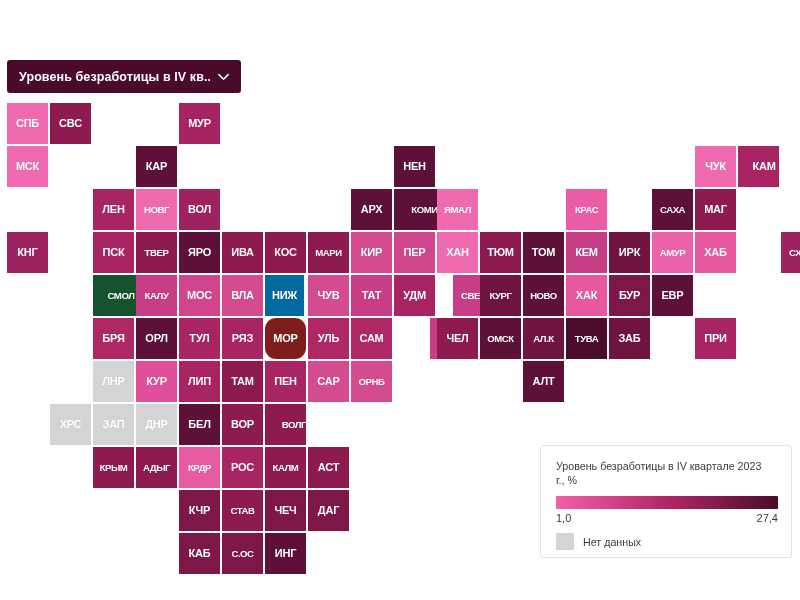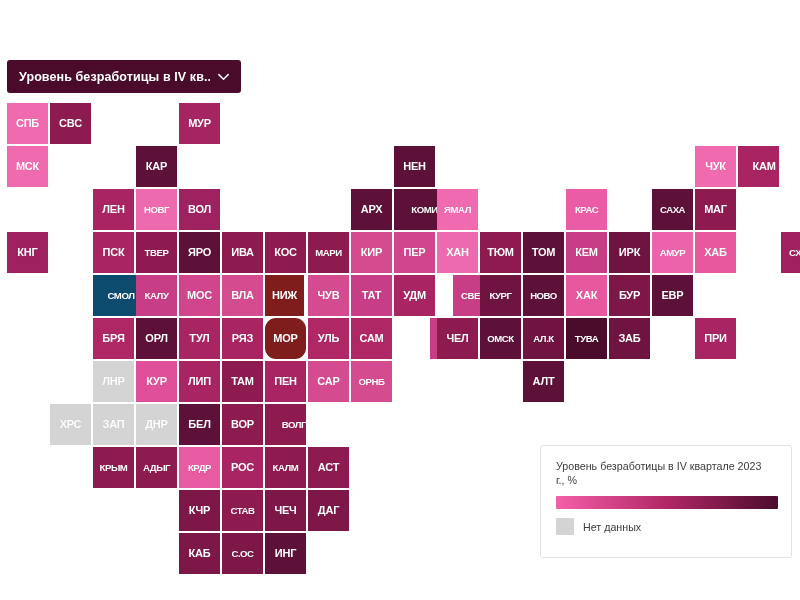--- a/index.html
+++ b/index.html
@@ -248,33 +248,33 @@
       </div>
       <div class="tile narrowtext" style="left: 652px; top: 232px; width: 41px; height: 41px; background: rgb(236, 98, 171);">
         <span>АМУР</span>
       </div>
       <div class="tile" style="left: 695px; top: 232px; width: 41px; height: 41px; background: rgb(232, 88, 159);">
         <span>ХАБ</span>
       </div>
       <div class="tile narrowtext" style="left: 781px; top: 232px; width: 41px; height: 41px; background: rgb(158, 33, 96);">
         <span>СХЛН</span>
       </div>
-      <div class="tile narrowtext" style="left: 93px; top: 275px; width: 56px; height: 41px; background: #0c4a6e;">
+      <div class="tile narrowtext" style="left: 93px; top: 275px; width: 56px; height: 41px; background: #14532d;">
         <span>СМОЛ</span>
       </div>
       <div class="tile narrowtext" style="left: 136px; top: 275px; width: 41px; height: 41px; background: rgb(199, 61, 134);">
         <span>КАЛУ</span>
       </div>
       <div class="tile" style="left: 179px; top: 275px; width: 41px; height: 41px; background: rgb(208, 69, 140);">
         <span>МОС</span>
       </div>
       <div class="tile" style="left: 222px; top: 275px; width: 41px; height: 41px; background: rgb(212, 75, 144);">
         <span>ВЛА</span>
       </div>
-      <div class="tile" style="left: 265px; top: 275px; width: 39px; height: 41px; background: #7f1d1d;">
+      <div class="tile" style="left: 265px; top: 275px; width: 39px; height: 41px; background: #0369a1;">
         <span>НИЖ</span>
       </div>
       <div class="tile" style="left: 308px; top: 275px; width: 41px; height: 41px; background: rgb(212, 75, 144);">
         <span>ЧУВ</span>
       </div>
       <div class="tile" style="left: 351px; top: 275px; width: 41px; height: 41px; background: rgb(199, 61, 134);">
         <span>ТАТ</span>
       </div>
       <div class="tile" style="left: 394px; top: 275px; width: 41px; height: 41px; background: rgb(168, 36, 99);">
         <span>УДМ</span>
@@ -418,19 +418,23 @@
         <span>С.ОС</span>
       </div>
       <div class="tile" style="left: 265px; top: 533px; width: 41px; height: 41px; background: rgb(93, 16, 56);">
         <span>ИНГ</span>
       </div>
     </div>
 
   <div class="legend">
     <p class="legend-title">Уровень безработицы в IV квартале 2023 г., %</p>
     <div class="legend-bar" id="legend-bar" style="background: linear-gradient(to right, rgb(244, 95, 169) 0%, rgb(176, 39, 101) 50%, rgb(75, 12, 44) 100%);"></div>
+    <div class="legend-scale">
+      <span>1,0</span>
+      <span>27,4</span>
+    </div>
     <div class="legend-nodata">
       <span class="legend-swatch" id="nodata-swatch" style="background: rgb(212, 212, 212);"></span>
       <span class="legend-nodata-label">Нет данных</span>
     </div>
   </div>
 
 </div>
 
 </body></html>

